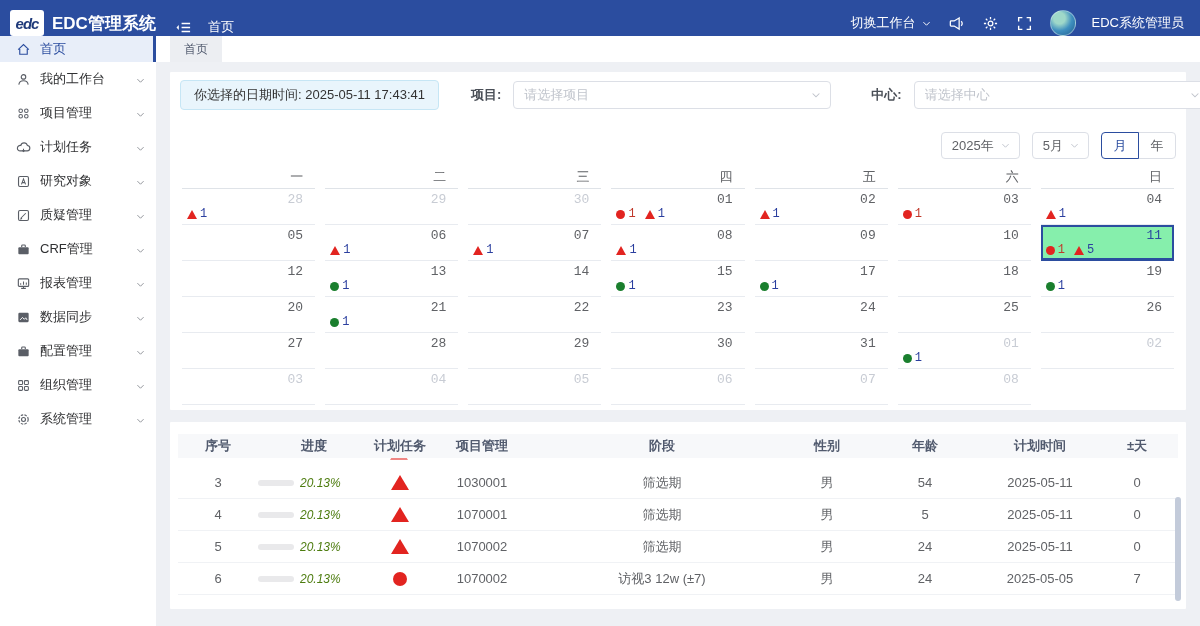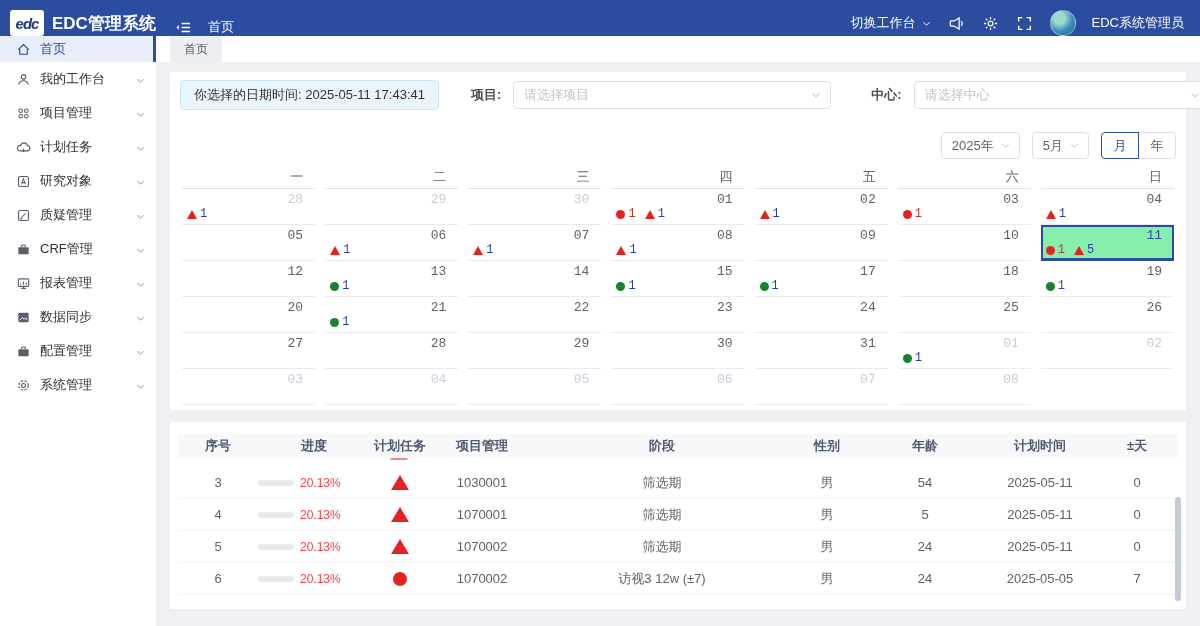--- a/index.html
+++ b/index.html
@@ -90,21 +90,21 @@
   .tgrid{display:grid;grid-template-columns:78px 114px 58px 106px 254px 76px 120px 110px 1fr;align-items:center;text-align:center;}
   .t-header{height:24px;background:#f7f8fa;color:#515a6e;font-weight:bold;font-size:13px;}
   .t-header .th{padding-left:2px;white-space:nowrap;}
   .t-partial{height:9px;overflow:hidden;position:relative;opacity:.55;}
   .t-partial .tgrid{transform:translateY(-21px);height:30px;}
   .tr{height:32px;border-bottom:1px solid #f0f2f5;font-size:13px;color:#606266;cursor:pointer;}
   .tr .td{padding-left:2px;white-space:nowrap;}
   .pwrap{display:flex;align-items:center;gap:6px;}
   .pbar{width:36px;height:6px;border-radius:3px;background:#e9e9eb;overflow:hidden;}
   .pfill{height:6px;border-radius:3px;background:#f0a020;}
-  .plabel{color:#ef4444;font-size:12px;}
+  .plabel{color:#4d7c0f;font-size:12px;font-style:italic;}
   .cell-mark{display:flex;justify-content:center;}
   .big-tri{width:0;height:0;border-left:9px solid transparent;border-right:9px solid transparent;border-bottom:15px solid var(--red);}
   .big-dot{width:14px;height:14px;border-radius:50%;background:var(--red);}
   .t-scrollbar{position:absolute;right:5px;bottom:8px;width:6px;height:104px;border-radius:3px;background:#c3cbda;cursor:pointer;}
 </style>
 </head>
 <body>
 
 <div class="app">
   <header class="topbar">
@@ -269,20 +269,34 @@
               </svg>
             </span>
             <span class="label">配置管理</span>
             <span class="chev"><svg viewBox="0 0 16 16" width="11" height="11">
                 <path d="M3.5 6 8 10.5 12.5 6" stroke="currentColor" stroke-width="1.4" fill="none"></path>
               </svg></span>
           </div>
           <div class="side-item">
             <span class="icon">
               <svg viewBox="0 0 16 16">
+                <rect x="2.8" y="2.8" width="4.2" height="4.2" rx="1" fill="none" stroke="currentColor" stroke-width="1.1"></rect>
+                <rect x="9" y="2.8" width="4.2" height="4.2" rx="1" fill="none" stroke="currentColor" stroke-width="1.1"></rect>
+                <rect x="2.8" y="9" width="4.2" height="4.2" rx="1" fill="none" stroke="currentColor" stroke-width="1.1"></rect>
+                <rect x="9" y="9" width="4.2" height="4.2" rx="1" fill="none" stroke="currentColor" stroke-width="1.1"></rect>
+              </svg>
+            </span>
+            <span class="label">组织管理</span>
+            <span class="chev"><svg viewBox="0 0 16 16" width="11" height="11">
+                <path d="M3.5 6 8 10.5 12.5 6" stroke="currentColor" stroke-width="1.4" fill="none"></path>
+              </svg></span>
+          </div>
+          <div class="side-item">
+            <span class="icon">
+              <svg viewBox="0 0 16 16">
                 <circle cx="8" cy="8" r="2.1" fill="none" stroke="currentColor" stroke-width="1.2"></circle>
                 <circle cx="8" cy="8" r="5" fill="none" stroke="currentColor" stroke-width="1.2" stroke-dasharray="2.6 1.4"></circle>
               </svg>
             </span>
             <span class="label">系统管理</span>
             <span class="chev"><svg viewBox="0 0 16 16" width="11" height="11">
                 <path d="M3.5 6 8 10.5 12.5 6" stroke="currentColor" stroke-width="1.4" fill="none"></path>
               </svg></span>
           </div>
         </nav>

